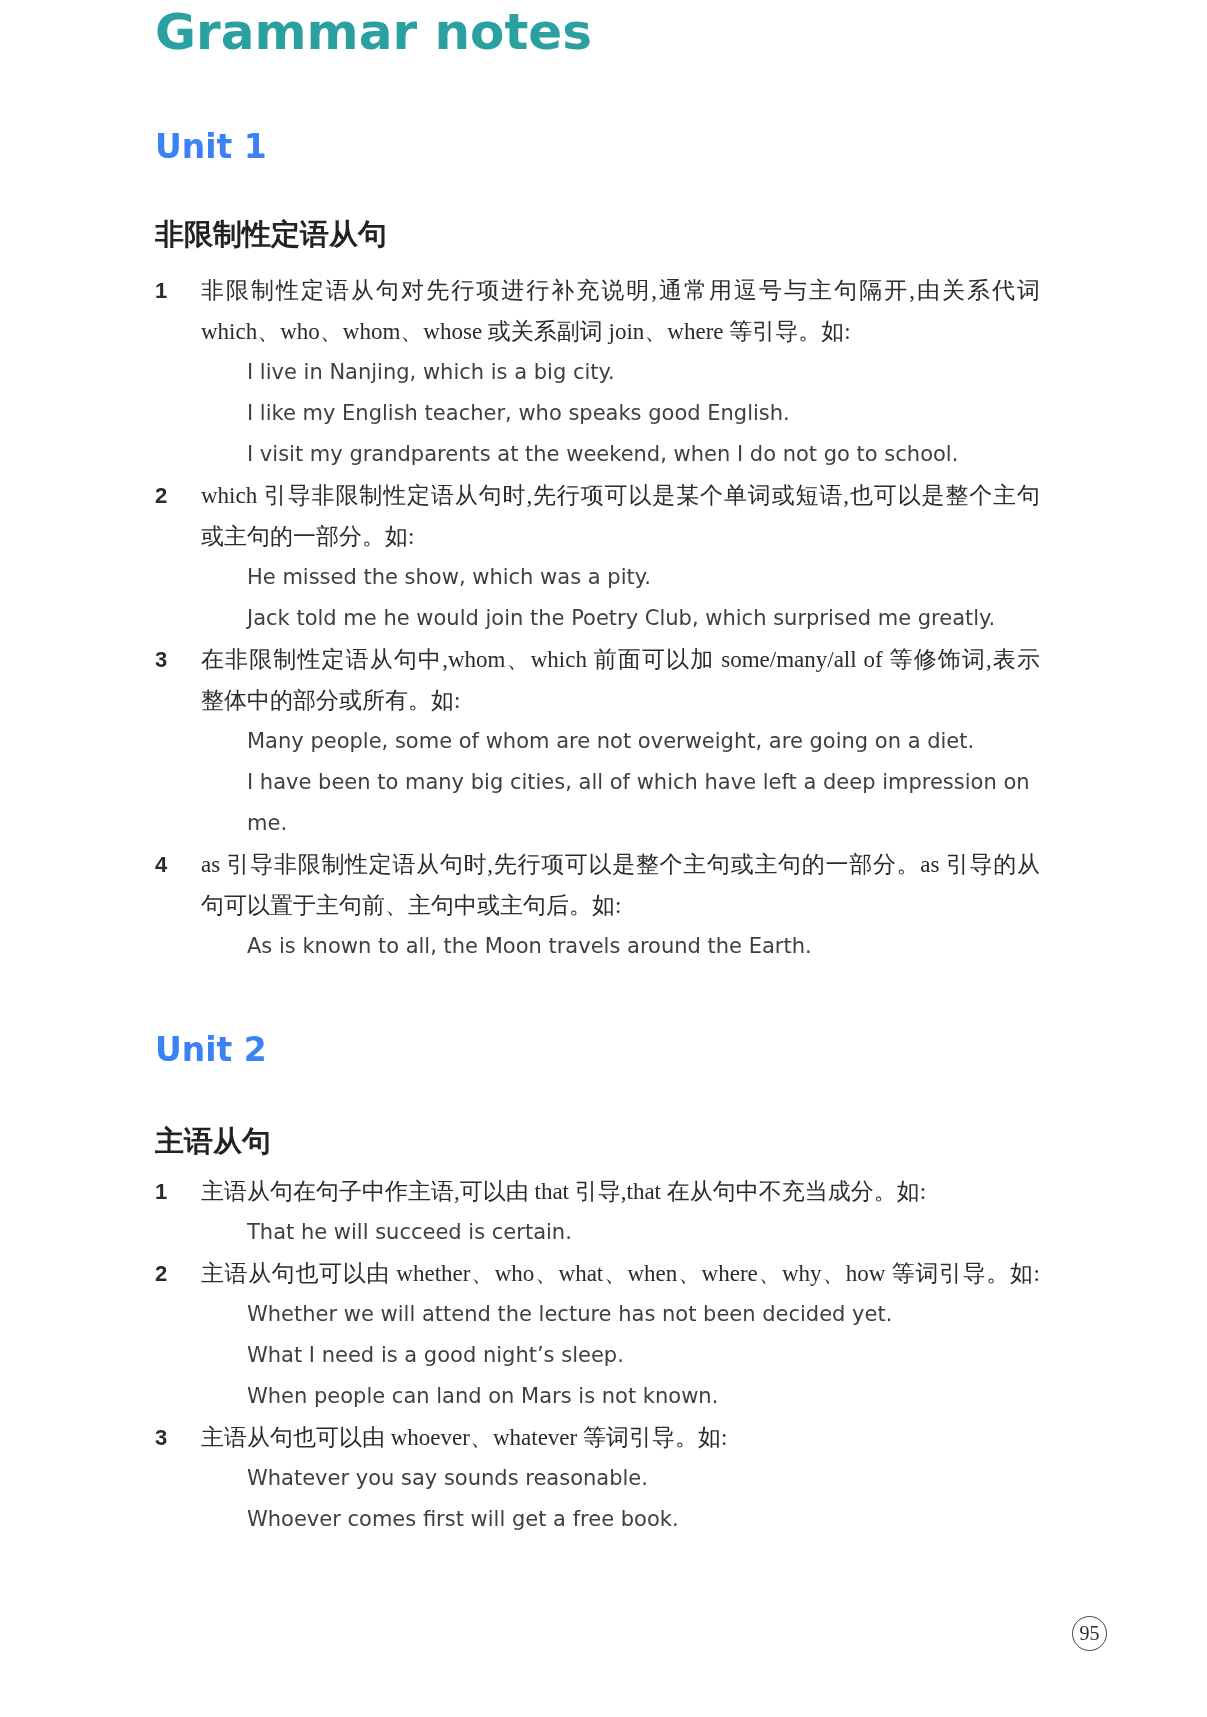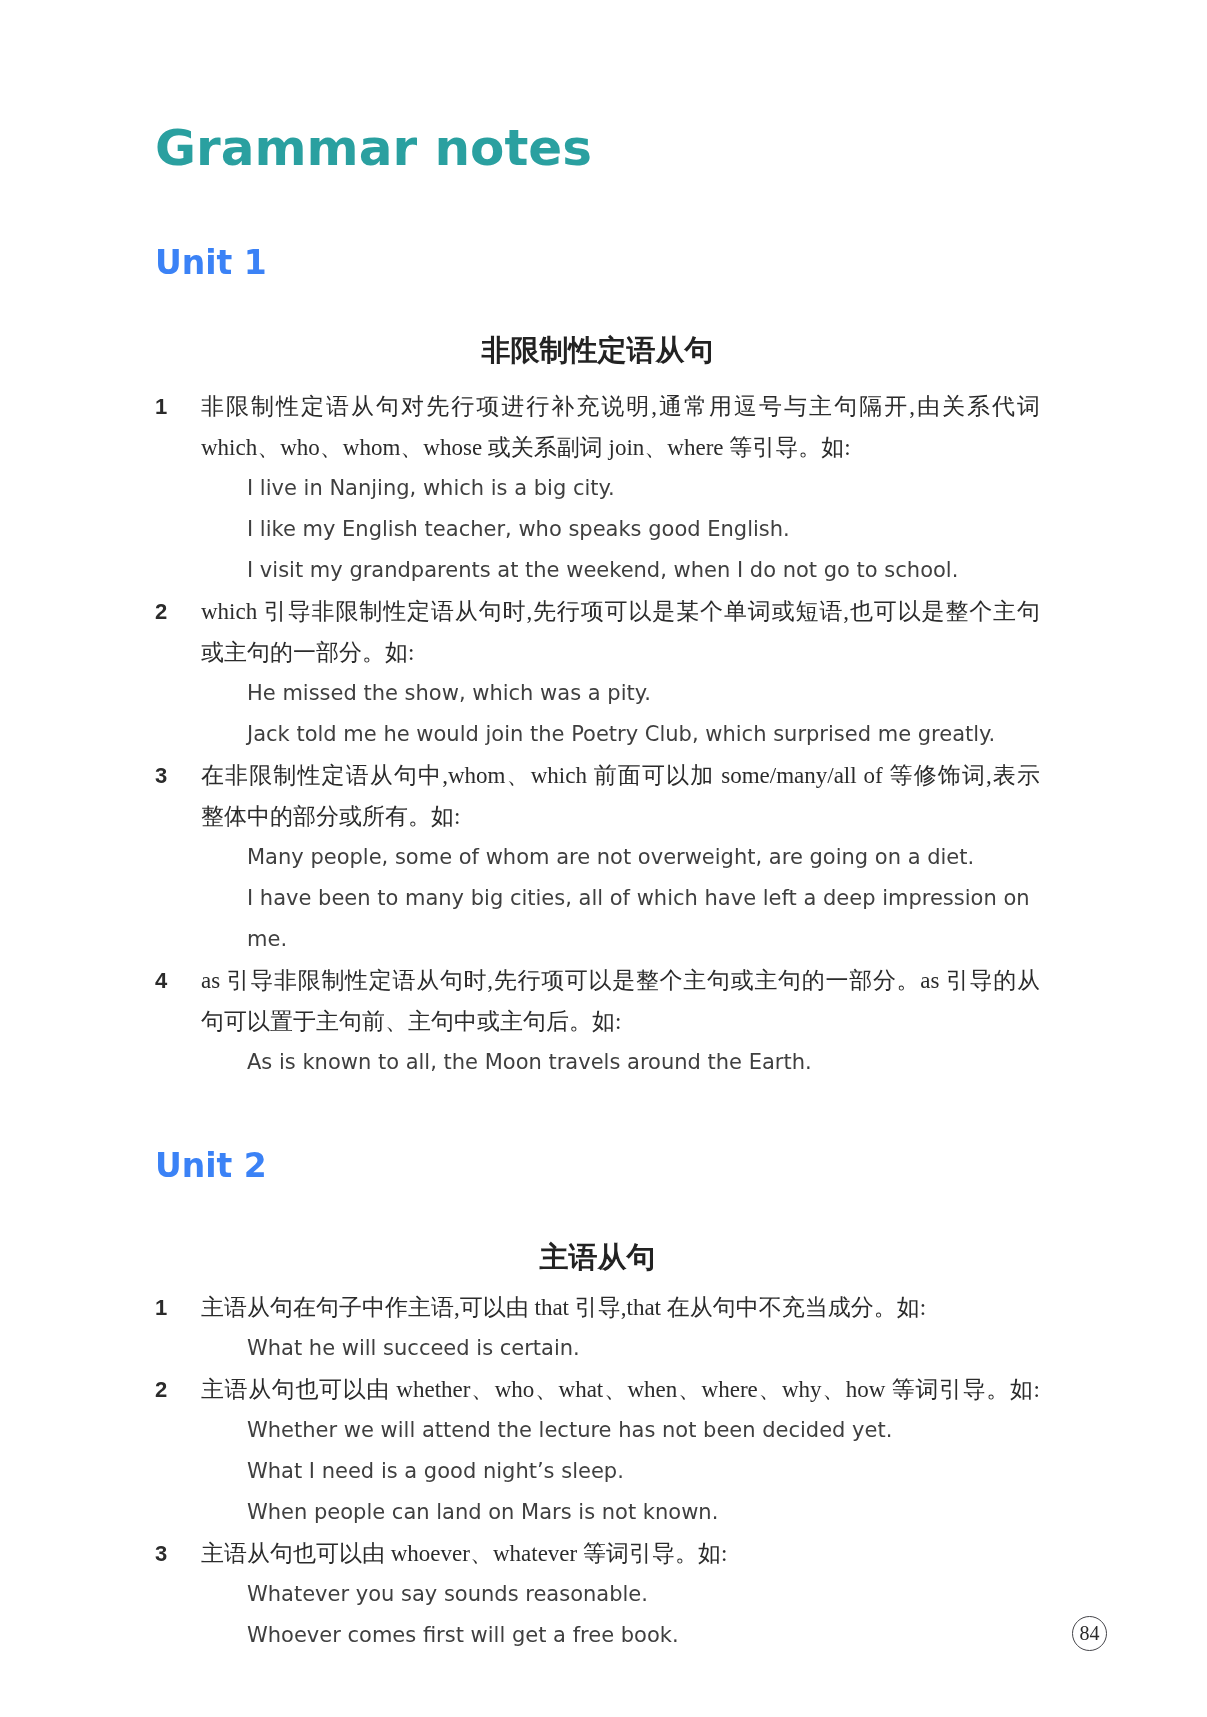--- a/index.html
+++ b/index.html
@@ -8,21 +8,20 @@
     width:1207px; height:1717px;
     margin:0 auto;
     background:#ffffff;
     font-family:"Liberation Serif","DejaVu Serif",serif;
     color:#2b2b2b;
     overflow:hidden;
   }
   .content {
     position:absolute; left:155px; top:0;
     width:885px;
-    padding-top:116px;
   }
   .page-title {
     margin:0;
     font-family:"DejaVu Sans","Liberation Sans",sans-serif;
     font-weight:bold;
     font-size:50px;
     line-height:64px;
     letter-spacing:0px;
     color:#2aa0a0;
   }
@@ -34,21 +33,21 @@
     line-height:42px;
     color:#3b82f6;
   }
   .unit-heading.u2 { }
   .topic-title {
     margin:44px 0 0 0;
     font-family:"Liberation Sans","DejaVu Sans",sans-serif;
     font-weight:bold;
     font-size:29px;
     line-height:44px;
-    text-align:center;
+    text-align:left;
     color:#222222;
   }
   .topic-title.u2 { margin-top:48px; }
   .items { margin-top:14px; }
   .items.u2 { margin-top:8px; }
   .item { display:flex; }
   .item-num {
     width:46px;
     flex:0 0 46px;
     font-family:"Liberation Sans","DejaVu Sans",sans-serif;
@@ -144,21 +143,21 @@
 
     <h2 class="unit-heading u2">Unit 2</h2>
     <h3 class="topic-title u2">主语从句</h3>
 
     <div class="items u2">
 
       <div class="item">
         <div class="item-num">1</div>
         <div class="item-body">
           <div class="zh-line">主语从句在句子中作主语,可以由 that 引导,that 在从句中不充当成分。如:</div>
-          <div class="example">What he will succeed is certain.</div>
+          <div class="example">That he will succeed is certain.</div>
         </div>
       </div>
 
       <div class="item">
         <div class="item-num">2</div>
         <div class="item-body">
           <div class="zh-line j">主语从句也可以由 whether、who、what、when、where、why、how 等词引导。如:</div>
           <div class="example">Whether we will attend the lecture has not been decided yet.</div>
           <div class="example">What I need is a good night’s sleep.</div>
           <div class="example">When people can land on Mars is not known.</div>
@@ -172,15 +171,15 @@
           <div class="example">Whatever you say sounds reasonable.</div>
           <div class="example">Whoever comes first will get a free book.</div>
         </div>
       </div>
 
     </div>
 
   </div>
 
   <div class="page-number-badge">
-    <span>84</span>
+    <span>95</span>
   </div>
 </div>
 
 </body></html>

